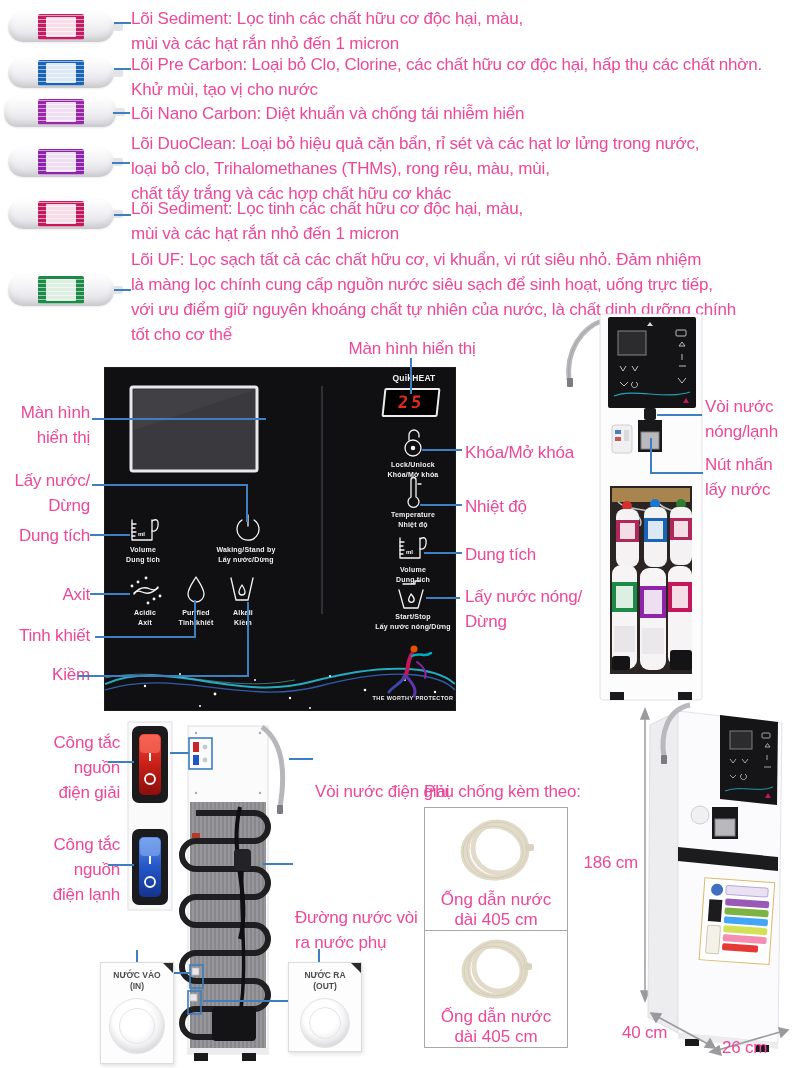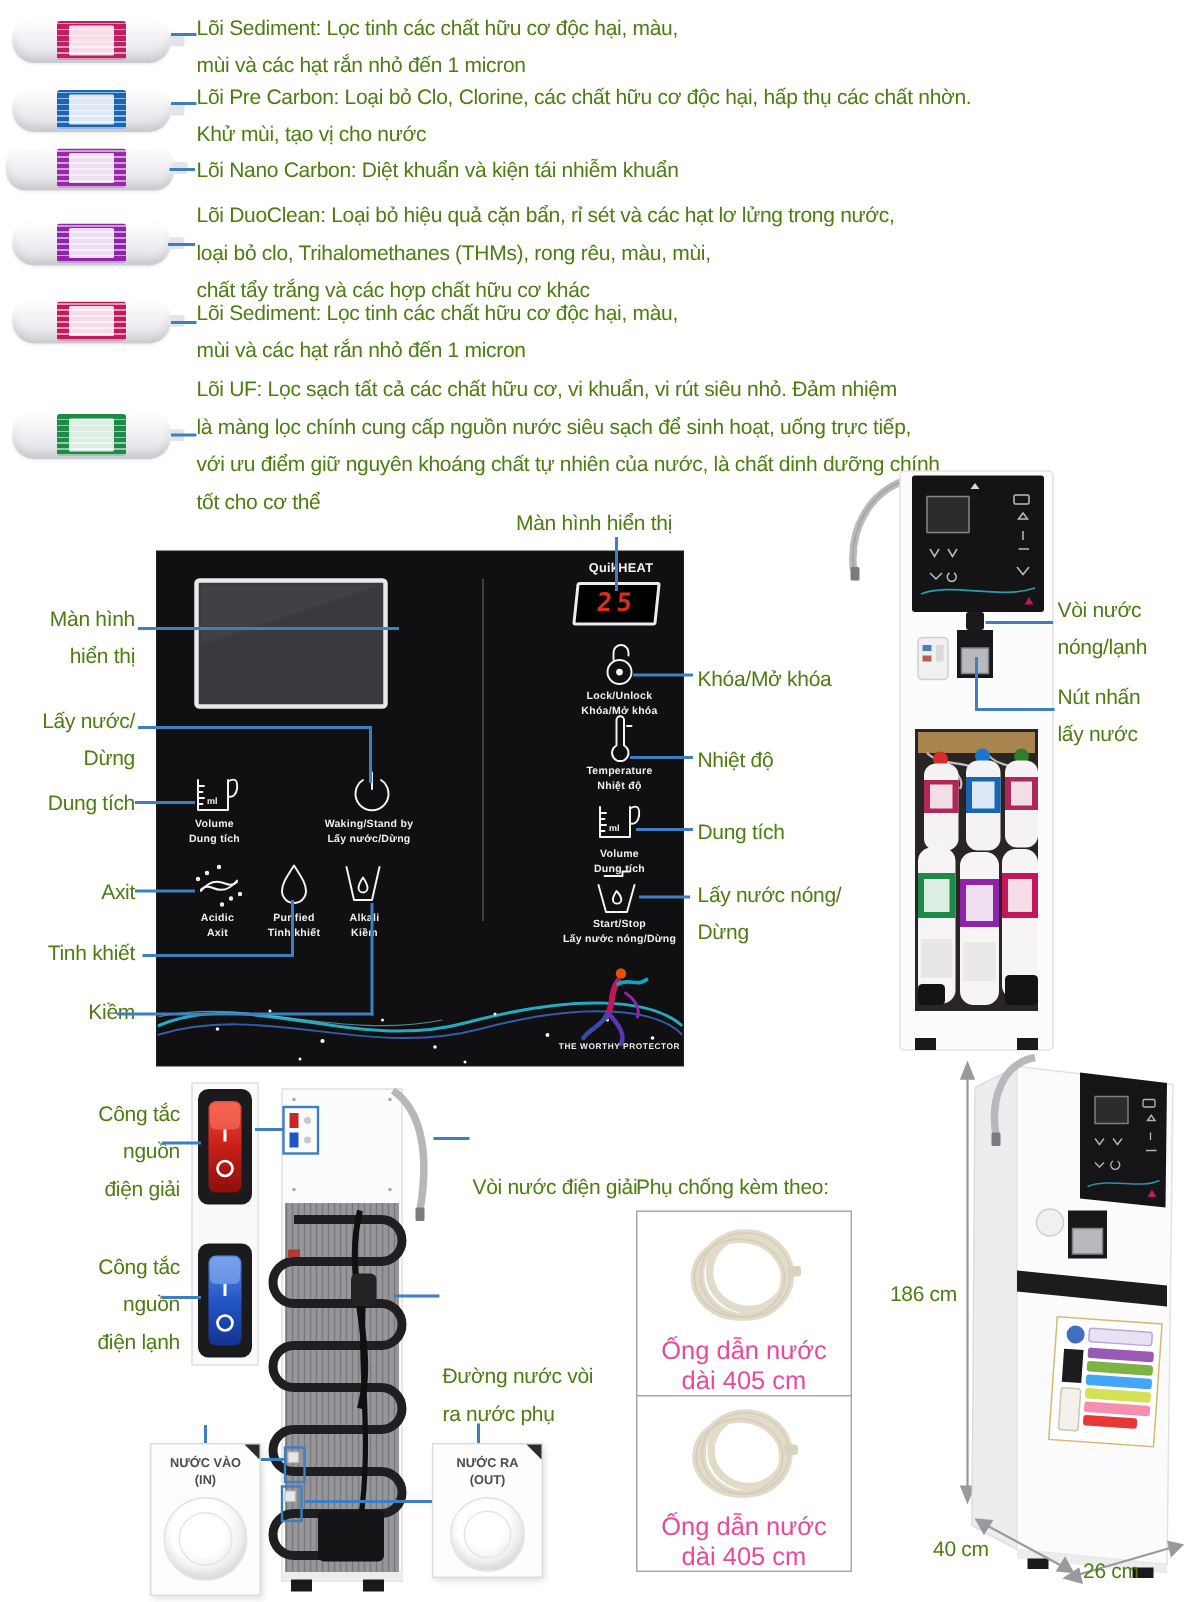--- a/index.html
+++ b/index.html
@@ -1,20 +1,20 @@
 <!DOCTYPE html>
 <html><head>
 <meta charset="utf-8">
 <style>
   html,body{margin:0;padding:0;background:#fff}
   #canvas{position:relative;width:800px;height:1068px;background:#fff;overflow:hidden;
           font-family:"Liberation Sans","DejaVu Sans",sans-serif;}
   .abs{position:absolute}
-  .lbl{position:absolute;font-size:14px;line-height:25px;color:#4d7c0f;letter-spacing:-0.2px}
-  .r{text-align:right}.c{}
+  .lbl{position:absolute;font-size:17px;line-height:25px;color:#ec4899;letter-spacing:-0.2px}
+  .r{text-align:right}.c{text-align:center}
   .hline{position:absolute;height:2px;background:#3d7fc1}
   .vline{position:absolute;width:2px;background:#3d7fc1}
   
   .cap{position:absolute;height:30px;width:106px}
   .cap .body{position:absolute;inset:0;border-radius:15px;
     background:linear-gradient(180deg,#ffffff 0%,#f2f2f5 45%,#dddde3 100%);
     box-shadow:inset 0 -4px 6px rgba(0,0,0,.10), inset 0 2px 3px rgba(255,255,255,.9), 0 1px 2px rgba(0,0,0,.08)}
   .cap .band{position:absolute;left:30px;top:2px;width:46px;height:26px;border-radius:2px;
     background-image:repeating-linear-gradient(0deg,rgba(255,255,255,.55) 0 1px,transparent 1px 4px)}
   .cap .paper{position:absolute;left:38px;top:5px;width:30px;height:20px;background:rgba(255,255,255,.85);border-radius:1px}
@@ -82,21 +82,21 @@
 
   <div class="hline" style="left:114px;top:22px;width:17px"></div>
   <div class="hline" style="left:114px;top:68px;width:17px"></div>
   <div class="hline" style="left:113px;top:112px;width:17px"></div>
   <div class="hline" style="left:112px;top:162px;width:18px"></div>
   <div class="hline" style="left:114px;top:214px;width:17px"></div>
   <div class="hline" style="left:114px;top:289px;width:17px"></div>
 
   <div class="lbl" style="left:131px;top:6px;width:665px">Lõi Sediment: Lọc tinh các chất hữu cơ độc hại, màu,<br>mùi và các hạt rắn nhỏ đến 1 micron</div>
   <div class="lbl" style="left:131px;top:52px;width:665px">Lõi Pre Carbon: Loại bỏ Clo, Clorine, các chất hữu cơ độc hại, hấp thụ các chất nhờn.<br>Khử mùi, tạo vị cho nước</div>
-  <div class="lbl" style="left:131px;top:101px;width:665px">Lõi Nano Carbon: Diệt khuẩn và kiện tái nhiễm khuẩn</div>
+  <div class="lbl" style="left:131px;top:101px;width:665px">Lõi Nano Carbon: Diệt khuẩn và chống tái nhiễm hiển</div>
   <div class="lbl" style="left:131px;top:131px;width:665px">Lõi DuoClean: Loại bỏ hiệu quả cặn bẩn, rỉ sét và các hạt lơ lửng trong nước,<br>loại bỏ clo, Trihalomethanes (THMs), rong rêu, màu, mùi,<br>chất tẩy trắng và các hợp chất hữu cơ khác</div>
   <div class="lbl" style="left:131px;top:196px;width:665px">Lõi Sediment: Lọc tinh các chất hữu cơ độc hại, màu,<br>mùi và các hạt rắn nhỏ đến 1 micron</div>
   <div class="lbl" style="left:131px;top:247px;width:665px">Lõi UF: Lọc sạch tất cả các chất hữu cơ, vi khuẩn, vi rút siêu nhỏ. Đảm nhiệm<br>là màng lọc chính cung cấp nguồn nước siêu sạch để sinh hoạt, uống trực tiếp,<br>với ưu điểm giữ nguyên khoáng chất tự nhiên của nước, là chất dinh dưỡng chính<br>tốt cho cơ thể</div>
 
   <div class="lbl c" style="left:344px;top:336px;width:136px">Màn hình hiển thị</div>
   <div id="panel"></div>
 
   <svg class="abs" style="left:105px;top:368px" width="350" height="342" viewBox="0 0 350 342">
 
     <rect x="26" y="19" width="126" height="84" rx="2" fill="#3a3a3e" stroke="#e9e9eb" stroke-width="3"></rect>

